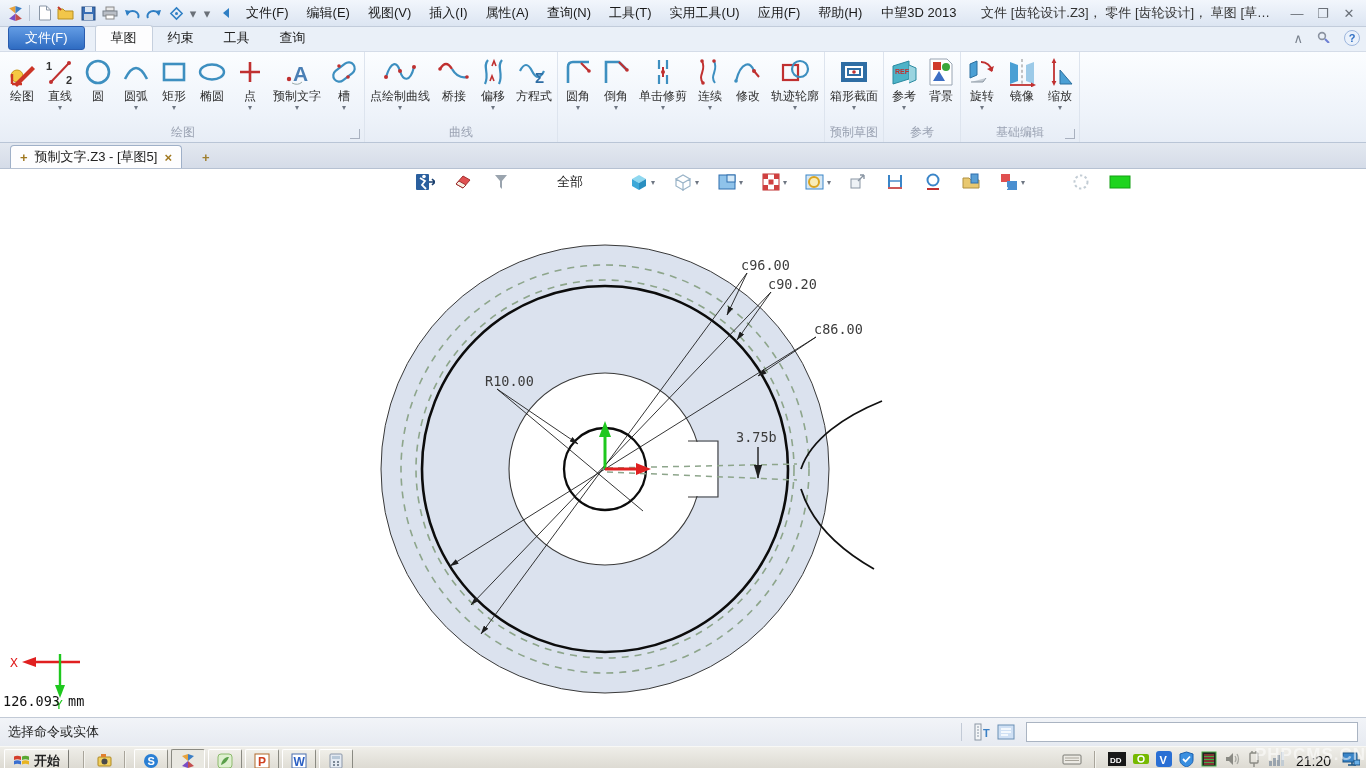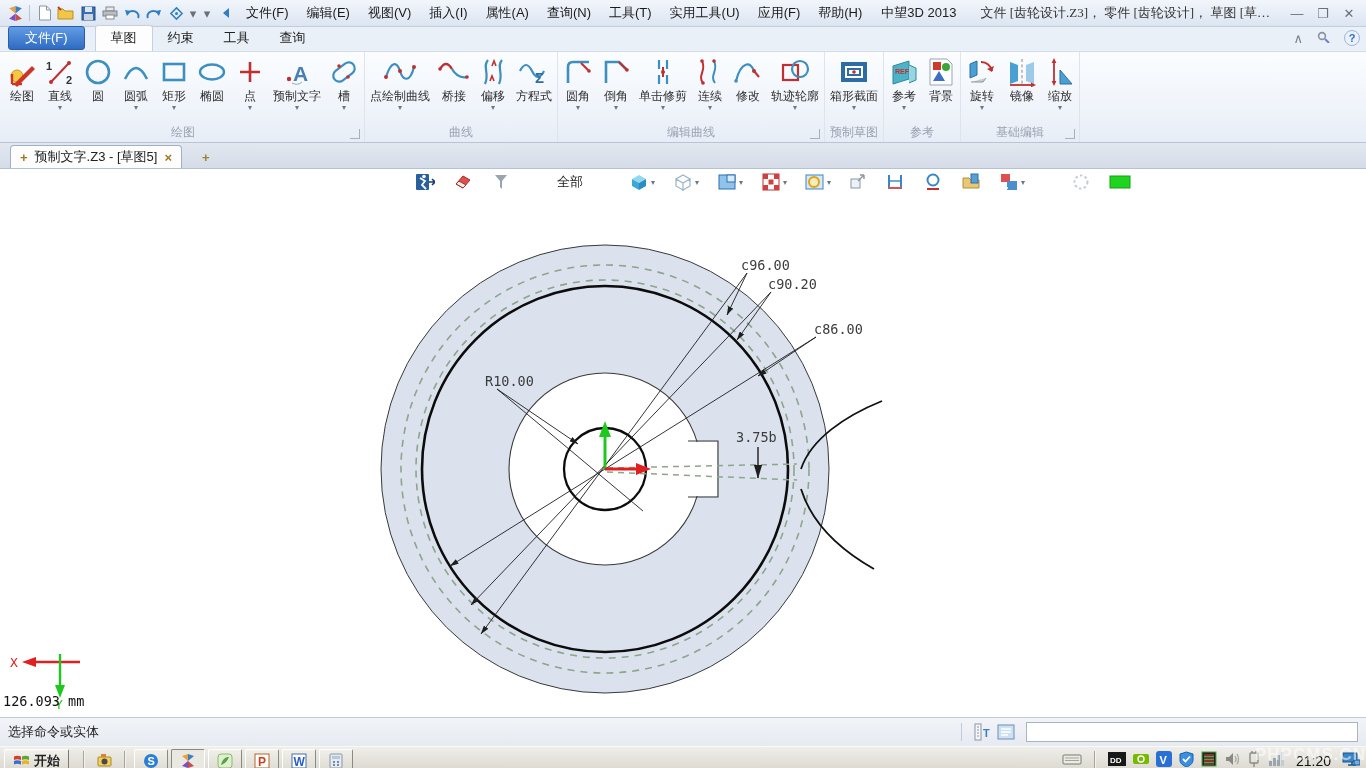--- a/index.html
+++ b/index.html
@@ -4,21 +4,21 @@
 <style>
   html,body{margin:0;padding:0;}
   body{width:1366px;height:768px;overflow:hidden;position:relative;
        font-family:"Liberation Sans",sans-serif;font-size:13px;color:#222;background:#fff;-webkit-font-smoothing:antialiased;}
   
   #titlebar{height:26px;background:linear-gradient(#f2f6fc,#dce5f2);border-bottom:1px solid #c2ccdb;display:flex;align-items:center;padding:0 4px;}
   .tbi{width:22px;height:20px;display:flex;align-items:center;justify-content:center;flex:0 0 auto;}
   .tbsep{width:1px;height:16px;background:#b9c4d4;margin:0 3px;}
   .menu{padding:0 9px;height:22px;line-height:22px;white-space:nowrap;color:#1a1a1a;}
   .brand{font-weight:normal;margin-left:10px;white-space:nowrap;}
-  .doctitle{white-space:nowrap;color:#333;margin-right:14px;font-family:Liberation Serif, serif;}
+  .doctitle{white-space:nowrap;color:#333;margin-right:14px;}
   .winbtn{width:26px;height:18px;display:flex;align-items:center;justify-content:center;color:#6a7078;}
   
   #tabrow{height:24px;background:#eaf0f8;display:flex;align-items:flex-end;padding:0 0 0 4px;border-bottom:1px solid #d4dce8;position:relative;}
   #filebtn{background:linear-gradient(#639ce4,#2f6cc2);border:1px solid #2a5cae;border-radius:3px;color:#fff;padding:2px 16px;margin:0 10px 1px 4px;}
   .tab{padding:3px 15px 4px;color:#222;white-space:nowrap;margin-top:40px;}
   .tab.active{background:#fdfdfe;border:1px solid #c6d0de;border-bottom:none;border-radius:3px 3px 0 0;}
   .tabrow-right{position:absolute;right:6px;top:3px;display:flex;gap:14px;align-items:center;color:#7a828e;}
   
   #ribbon{height:90px;background:linear-gradient(#fbfdff,#eef3fa 70%,#e7edf6);border-bottom:1px solid #b9c5d6;display:flex;align-items:stretch;padding-left:2px;}
   .rgroup{display:flex;flex-direction:column;border-right:1px solid #dde4ee;padding:0 1px;}
@@ -372,21 +372,20 @@
           <span class="ic">
             <svg width="30" height="30" viewBox="0 0 30 30">
               <rect x="3" y="8" width="15" height="15" fill="none" stroke="#c03030" stroke-width="2.2"></rect>
               <circle cx="20" cy="12" r="8" fill="none" stroke="#3d8fc0" stroke-width="2.2"></circle>
             </svg>
           </span>
           <span class="rl">轨迹轮廓</span>
           <span class="dd">▾</span>
         </div>
     </div>
-    <div class="glabel"><span>编辑曲线</span><span class="launcher"></span></div>
   </div>
 
   <div class="rgroup">
     <div class="ritems">
       <div class="ri">
           <span class="ic">
             <svg width="32" height="30" viewBox="0 0 32 30">
               <rect x="3" y="5" width="26" height="20" fill="#2e6da4"></rect>
               <rect x="7" y="9" width="18" height="12" fill="#fff"></rect>
               <rect x="10" y="12" width="12" height="6" fill="none" stroke="#2e6da4" stroke-width="2"></rect>

